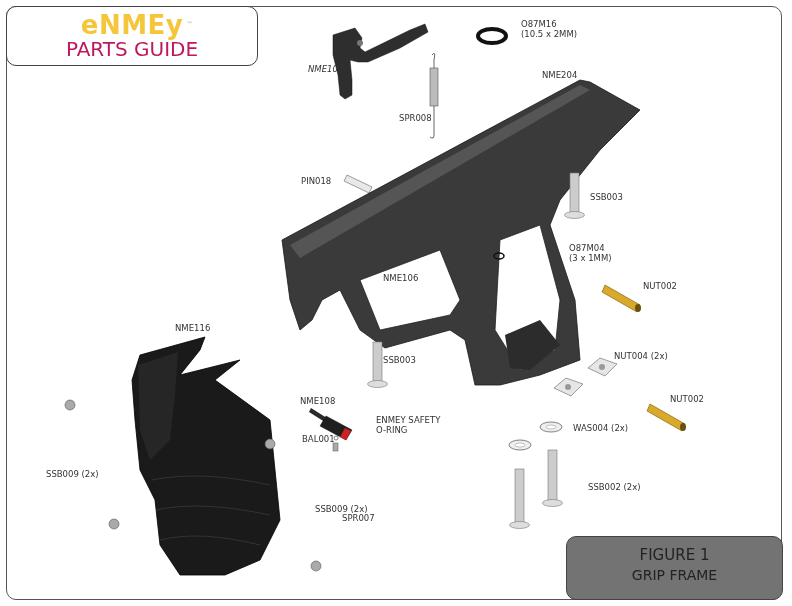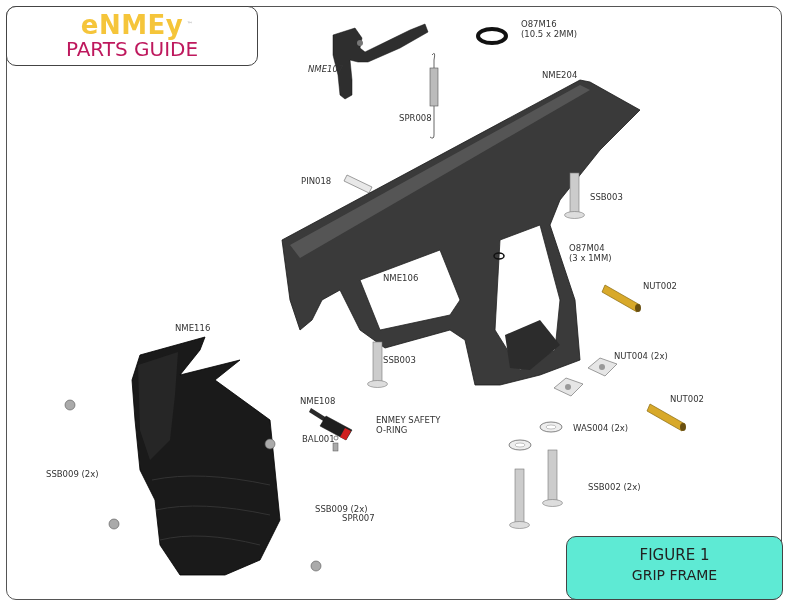--- a/index.html
+++ b/index.html
@@ -2,21 +2,21 @@
 <html><head>
 <meta charset="utf-8">
 <style>
   html, body { margin:0; padding:0; background:#ffffff; }
   body { width:792px; height:606px; position:relative; overflow:hidden; font-family:"Liberation Sans", "DejaVu Sans", sans-serif; }
   .frame { position:absolute; left:6px; top:6px; width:776px; height:594px; border:1.5px solid #555; border-radius:10px; box-sizing:border-box; }
   .logo-box { position:absolute; left:6px; top:6px; width:252px; height:60px; border:1.5px solid #444; border-radius:10px; background:#fff; box-sizing:border-box; text-align:center; }
   .logo { font-family:"DejaVu Sans", sans-serif; font-weight:bold; color:#f5c53a; font-size:26px; line-height:26px; margin-top:5px; letter-spacing:0.5px; position:relative; display:inline-block; }
   .logo .tm { position:absolute; right:-10px; top:-1px; font-size:6px; color:#999; font-weight:normal; }
   .logo-sub { font-family:"DejaVu Sans", sans-serif; font-size:20px; color:#be185d; line-height:20px; margin-top:1px; }
-  .fig-box { position:absolute; left:566px; top:536px; width:217px; height:64px; border:1.5px solid #444; border-radius:10px; background:#5eead4; box-sizing:border-box; text-align:center; }
+  .fig-box { position:absolute; left:566px; top:536px; width:217px; height:64px; border:1.5px solid #444; border-radius:10px; background:#737373; box-sizing:border-box; text-align:center; }
   .fig-num { font-family:"DejaVu Sans", sans-serif; font-size:15px; color:#222; margin-top:10px; line-height:17px; }
   .fig-title { font-family:"DejaVu Sans", sans-serif; font-size:14px; color:#222; line-height:22px; }
   .label { position:absolute; font-family:"DejaVu Sans", sans-serif; font-size:8.5px; color:#333; white-space:nowrap; line-height:10px; }
   svg { position:absolute; left:0; top:0; }
 </style>
 </head>
 <body>
 
 <div class="frame"></div>
 

